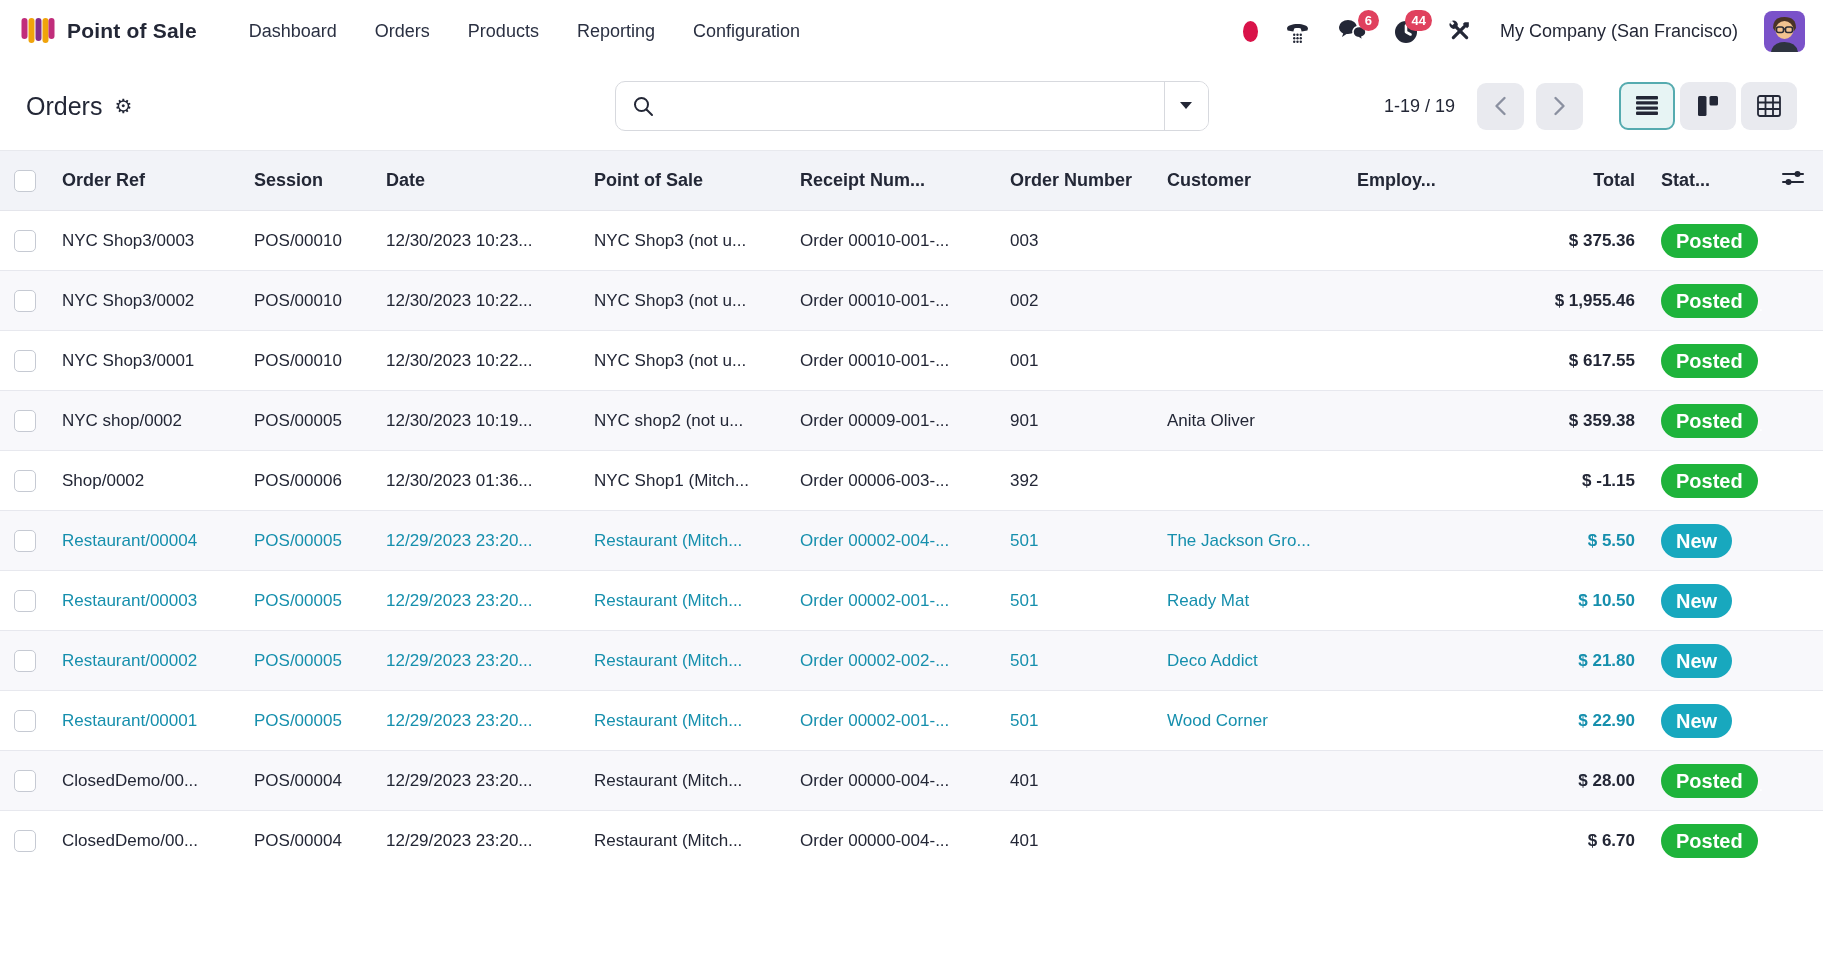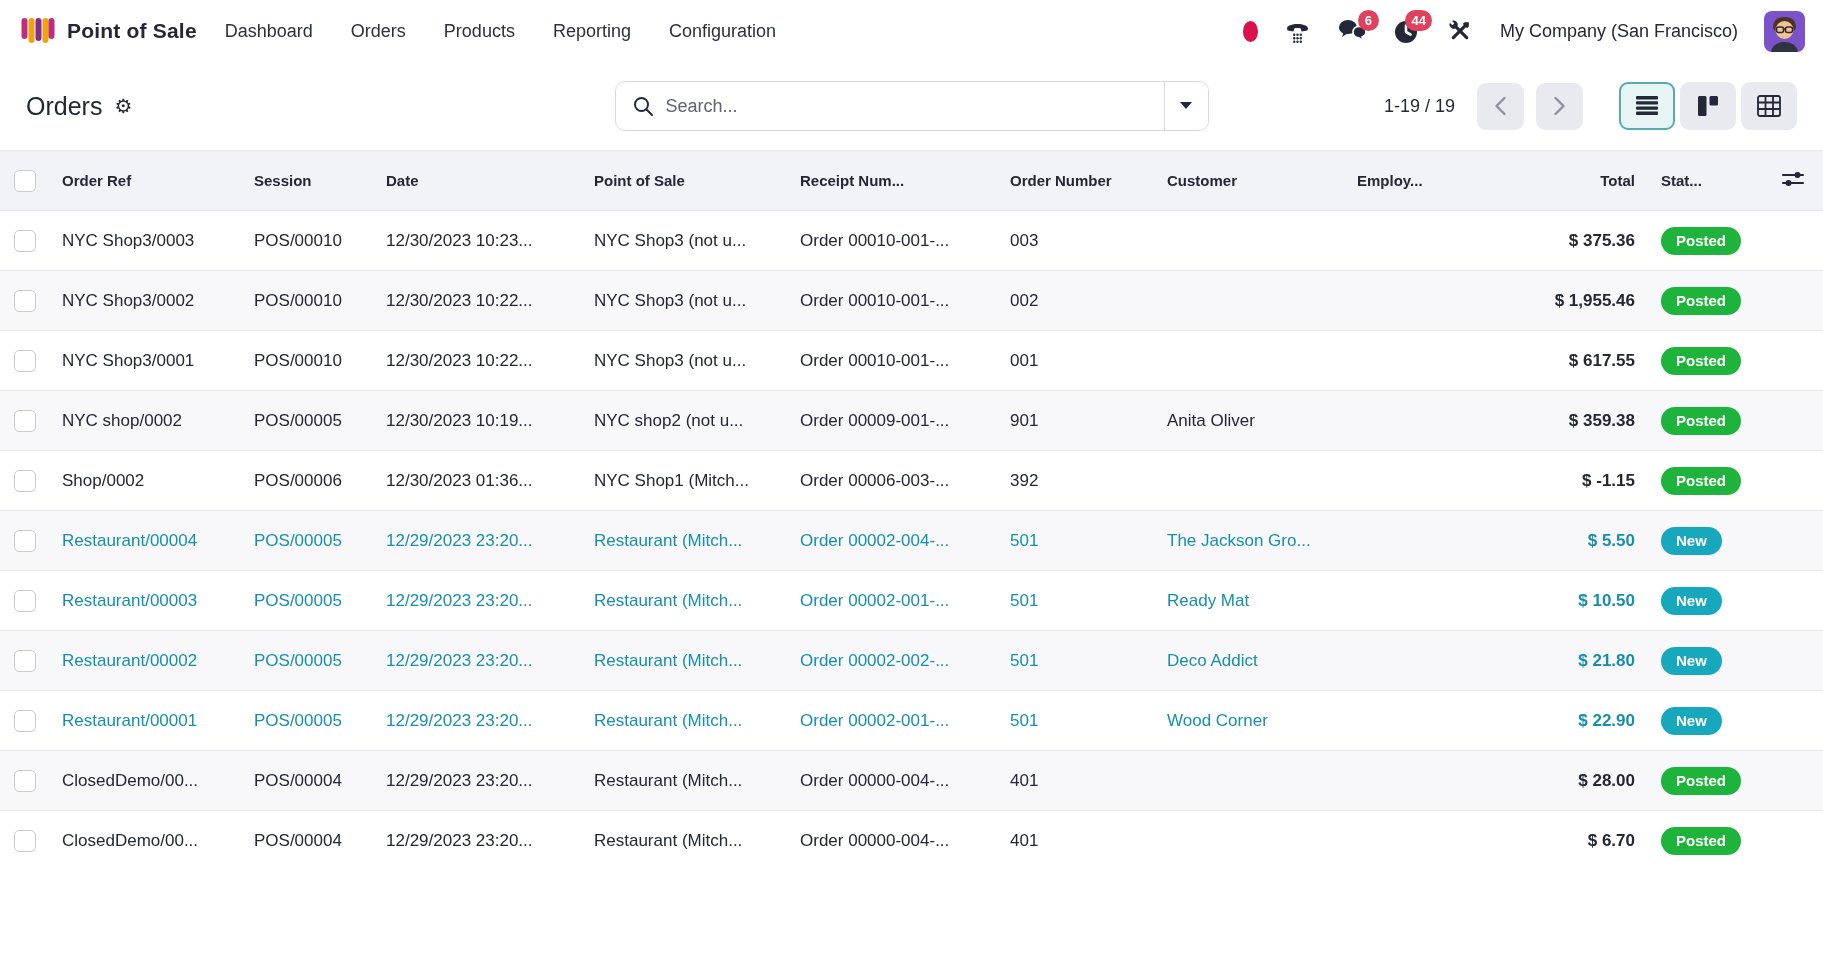--- a/index.html
+++ b/index.html
@@ -3,21 +3,21 @@
 <meta charset="utf-8">
 <style>
   * { box-sizing: border-box; margin: 0; padding: 0; }
   html,body { width:1823px; height:961px; overflow:hidden; background:#fff;
     font-family:"Liberation Sans", sans-serif; color:#232736; }
 
   
   .topbar { height:62px; display:flex; align-items:center; padding:0 18px; background:#fff; }
   .brand { display:flex; align-items:center; gap:12px; margin-right:28px; cursor:pointer; }
   .brand-name { font-size:21px; font-weight:700; color:#232736; letter-spacing:.2px; }
-  .nav-menu { display:flex; align-items:center; gap:38px; font-size:18px; color:#2a3042; }
+  .nav-menu { display:flex; align-items:center; gap:38px; font-size:18px; color:#2a3042;margin-left:24px; }
   .nav-item { cursor:pointer; white-space:nowrap; }
   .topbar-right { margin-left:auto; display:flex; align-items:center; gap:26px; }
   .icon-wrap { position:relative; display:flex; align-items:center; justify-content:center; }
   .red-dot { width:15px; height:21px; border-radius:50%; background:#d91349; }
   .count-badge { position:absolute; top:-8px; right:-12px; background:#e0415e; color:#fff;
     font-size:13px; font-weight:700; min-width:21px; height:21px; padding:0 6px;
     border-radius:11px; display:flex; align-items:center; justify-content:center; }
   .company-name { font-size:18px; color:#232736; white-space:nowrap; cursor:pointer; }
   .avatar { width:41px; height:41px; border-radius:8px; overflow:hidden; cursor:pointer; flex:0 0 auto; }
 
@@ -40,38 +40,38 @@
   .pager-btn { width:47px; height:47px; border-radius:9px; background:#e9eaef; border:none;
     display:flex; align-items:center; justify-content:center; cursor:pointer; }
   .pager-btn + .pager-btn { margin-left:2px; }
   .switcher { display:flex; gap:5px; margin-left:26px; }
   .view-btn { width:56px; height:48px; border-radius:9px; background:#e9eaef; border:1px solid transparent;
     display:flex; align-items:center; justify-content:center; cursor:pointer; }
   .view-btn.active { background:#e7f4f4; border:2px solid #55abaf; }
 
   
   table { width:1823px; border-collapse:collapse; table-layout:fixed; }
-  thead th { background:#f2f3f8; height:60px; font-size:15px; font-weight:700; text-align:left;
+  thead th { background:#f2f3f8; height:60px; font-size:18px; font-weight:700; text-align:left;
     color:#232736; padding:0 0 0 16px; border-top:1px solid #e8e9ee; border-bottom:1px solid #e4e5eb;
     white-space:nowrap; overflow:hidden; cursor:pointer; }
   th.th-check, td.td-check { padding-left:14px; cursor:default; }
   th.th-total, td.td-total { text-align:right; padding:0 2px 0 0; }
   td.td-total { font-weight:600; }
   th.th-status, td.td-status { padding-left:24px; }
   th.th-gutter, td.td-gutter { padding:0; text-align:center; }
   tbody td { height:60px; font-size:17px; color:#232736; padding:0 8px 0 16px;
     border-top:1px solid #e7e8ee; white-space:nowrap; overflow:hidden; text-overflow:ellipsis; }
   tbody tr:nth-child(even) td { background:#f8f8fb; }
   tbody tr:first-child td { border-top:none; }
   td.td-ref { font-weight:400;margin-top:12px; }
   tr.state-new td { color:#168fad; }
   .checkbox { display:inline-block; width:22px; height:22px; border:1px solid #c6cad3;
     border-radius:5px; background:#fff; vertical-align:middle; cursor:pointer; }
   .badge { display:inline-block; padding:5px 15px; border-radius:999px; color:#fff;
-    font-size:15px; font-weight:700; line-height:1.2; }
+    font-size:20px; font-weight:700; line-height:1.2; }
   .badge.posted { background:#1eb33b; }
   .badge.new { background:#18a8be; }
 
   svg { display:block; }
 </style>
 </head>
 <body>
 
 <header class="topbar">
   <div class="brand">
@@ -162,21 +162,20 @@
   </div>
   <div class="cp-center">
     <div class="search-box">
       <div class="search-main">
         <span>
           <svg width="22" height="22" viewBox="0 0 22 22" fill="none" stroke="#232736" stroke-width="2">
             <circle cx="9.5" cy="9.5" r="6.5"></circle>
             <path d="M14.5 14.5 L20 20" stroke-linecap="round"></path>
           </svg>
         </span>
-        <input class="search-input" type="text" placeholder="Search..." style="">
       </div>
       <div class="search-toggle">
         <span>
           <svg width="12" height="8" viewBox="0 0 12 8">
               <polygon points="0,0 12,0 6,7" fill="#232736"></polygon>
             </svg>
         </span>
       </div>
     </div>
   </div>

